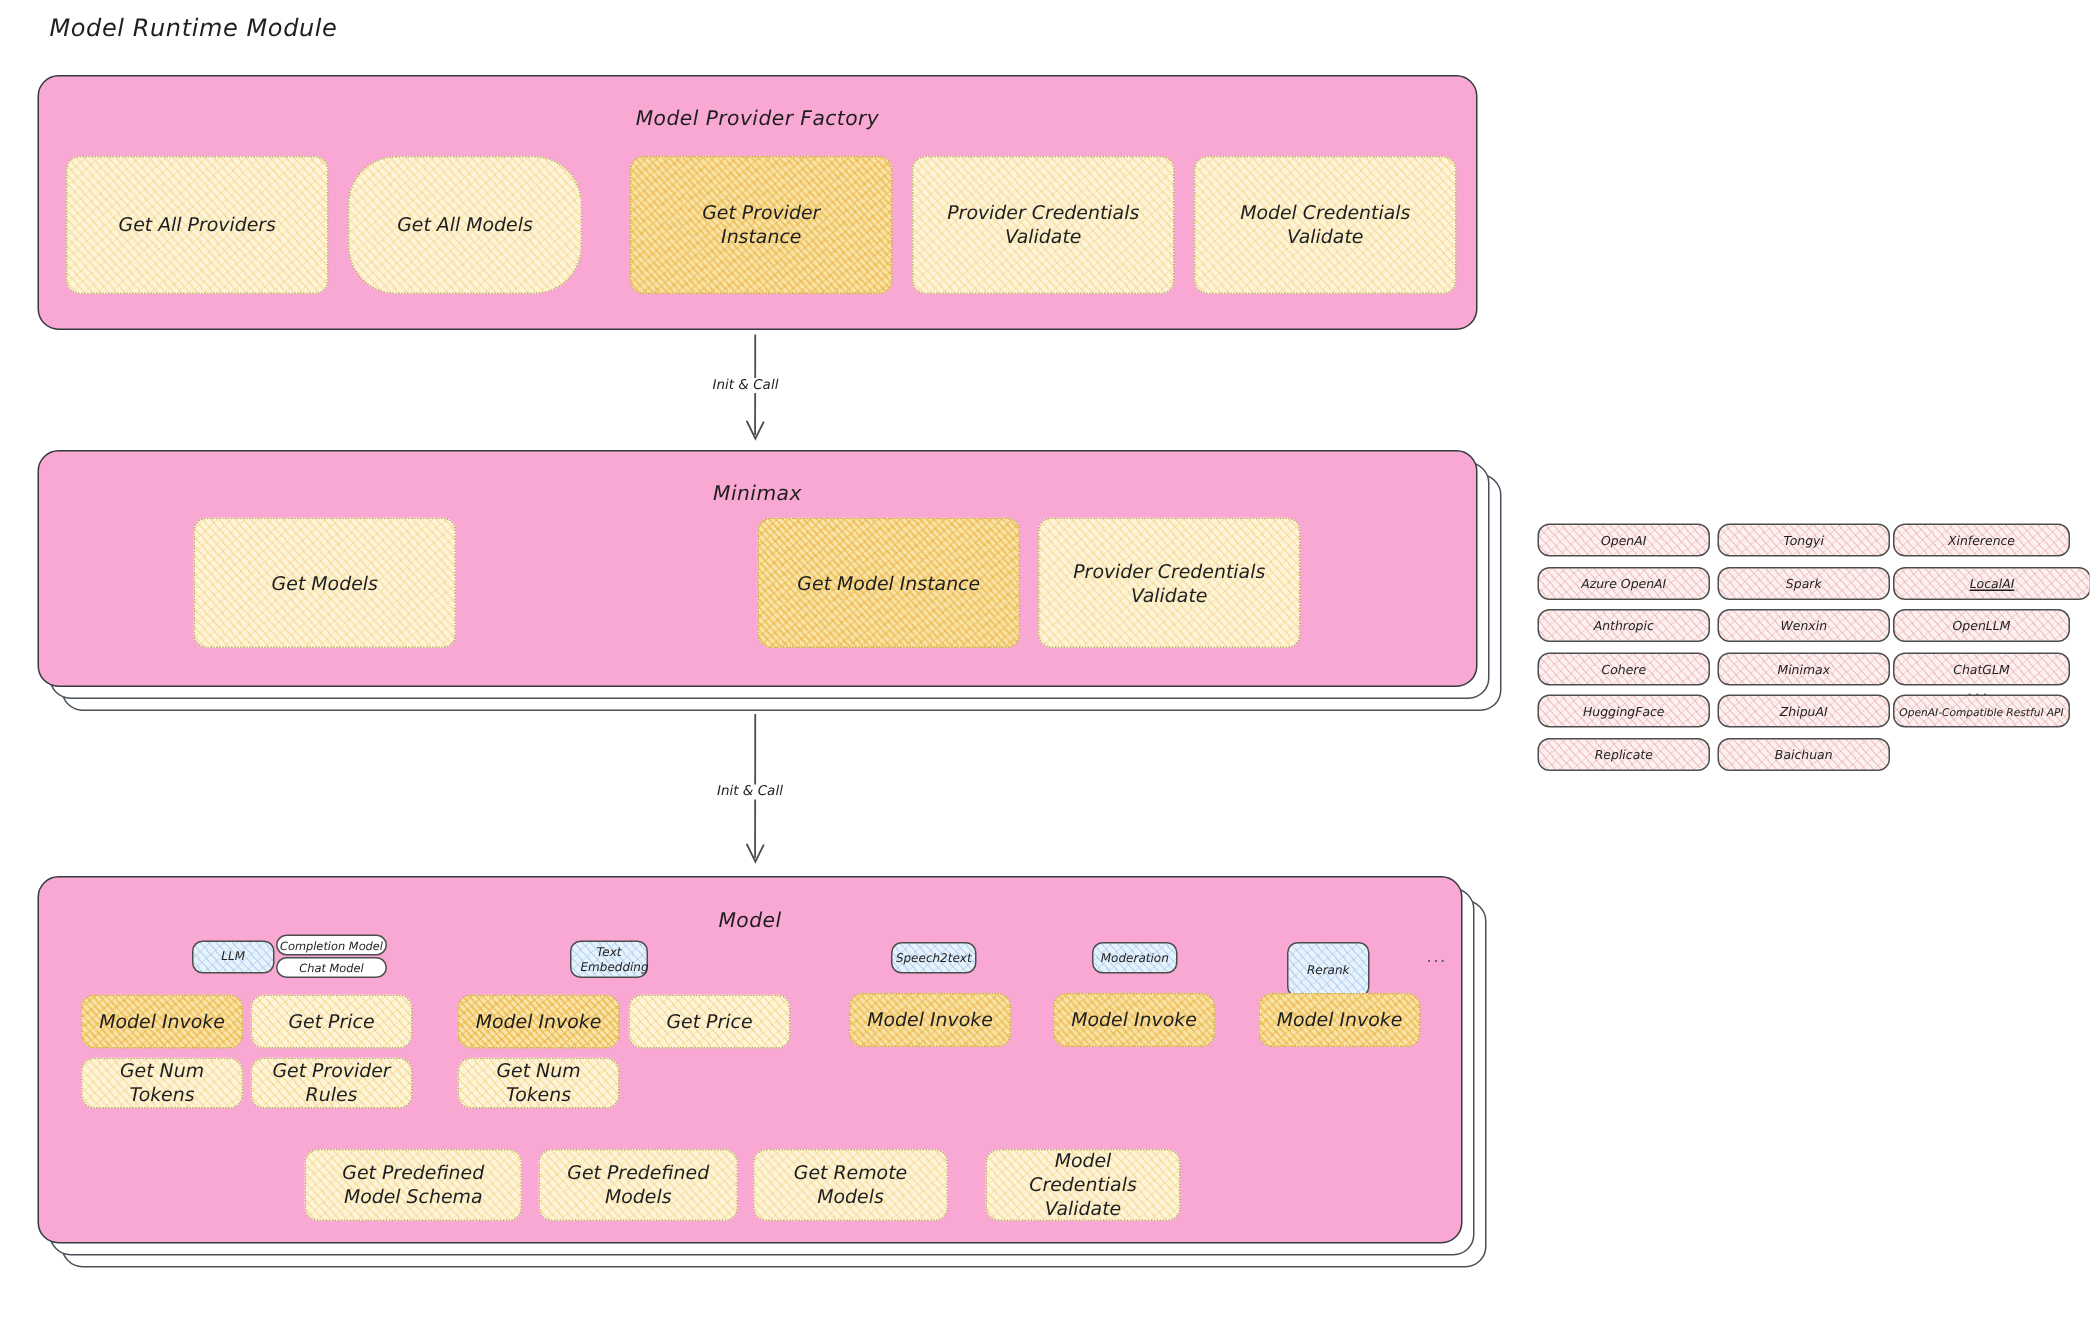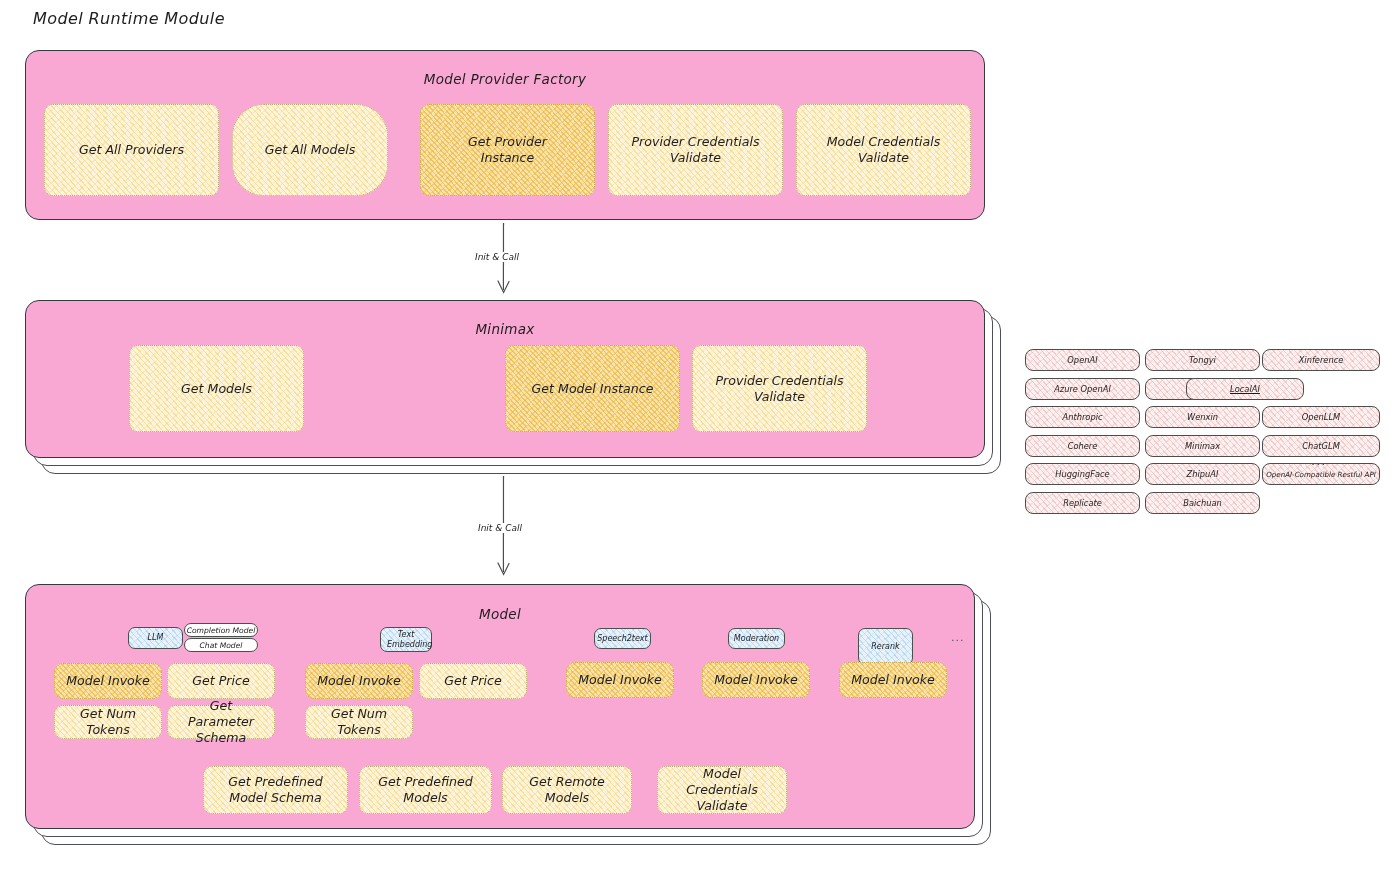--- a/index.html
+++ b/index.html
@@ -232,21 +232,21 @@
       </div>
       <div class="chip" style="left: 1145px; top: 415.4px; width: 115px; height: 22px;">
         <span>ZhipuAI</span>
       </div>
       <div class="chip" style="left: 1145px; top: 444px; width: 115px; height: 22px;">
         <span>Baichuan</span>
       </div>
       <div class="chip" style="left: 1262px; top: 301px; width: 118px; height: 22px;">
         <span>Xinference</span>
       </div>
-      <div class="chip" style="left: 1186px; top: 329.6px; width: 118px; height: 22px; text-decoration: underline;">
+      <div class="chip" style="left: 1262px; top: 329.6px; width: 132px; height: 22px; text-decoration: underline;">
         <span>LocalAI</span>
       </div>
       <div class="chip" style="left: 1262px; top: 358.2px; width: 118px; height: 22px;">
         <span>OpenLLM</span>
       </div>
       <div class="chip" style="left: 1262px; top: 386.8px; width: 118px; height: 22px;">
         <span>ChatGLM</span>
       </div>
       <div class="chip" style="left: 1262px; top: 415.4px; width: 118px; height: 22px; font-size: 7.1px;">
         <span>OpenAI-Compatible Restful API</span>
@@ -278,21 +278,21 @@
   <div class="leaf hl" style="left:54px; top:663px; width:108px; height:36px;">
     <span>Model Invoke</span>
   </div>
   <div class="leaf" style="left:167px; top:663px; width:108px; height:36px;">
     <span>Get Price</span>
   </div>
   <div class="leaf" style="left:54px; top:705px; width:108px; height:34px;">
     <span>Get Num Tokens</span>
   </div>
   <div class="leaf" style="left:167px; top:705px; width:108px; height:34px;">
-    <span style="max-width:92px;">Get Parameter Schema</span>
+    <span style="max-width:92px;">Get Provider Rules</span>
   </div>
 
   <div class="badge" style="left:380px; top:627px; width:52px; height:25px;">
     <span style="max-width:38px; display:block;">Text Embedding</span>
   </div>
   <div class="leaf hl" style="left:305px; top:663px; width:108px; height:36px;">
     <span>Model Invoke</span>
   </div>
   <div class="leaf" style="left:419px; top:663px; width:108px; height:36px;">
     <span>Get Price</span>

